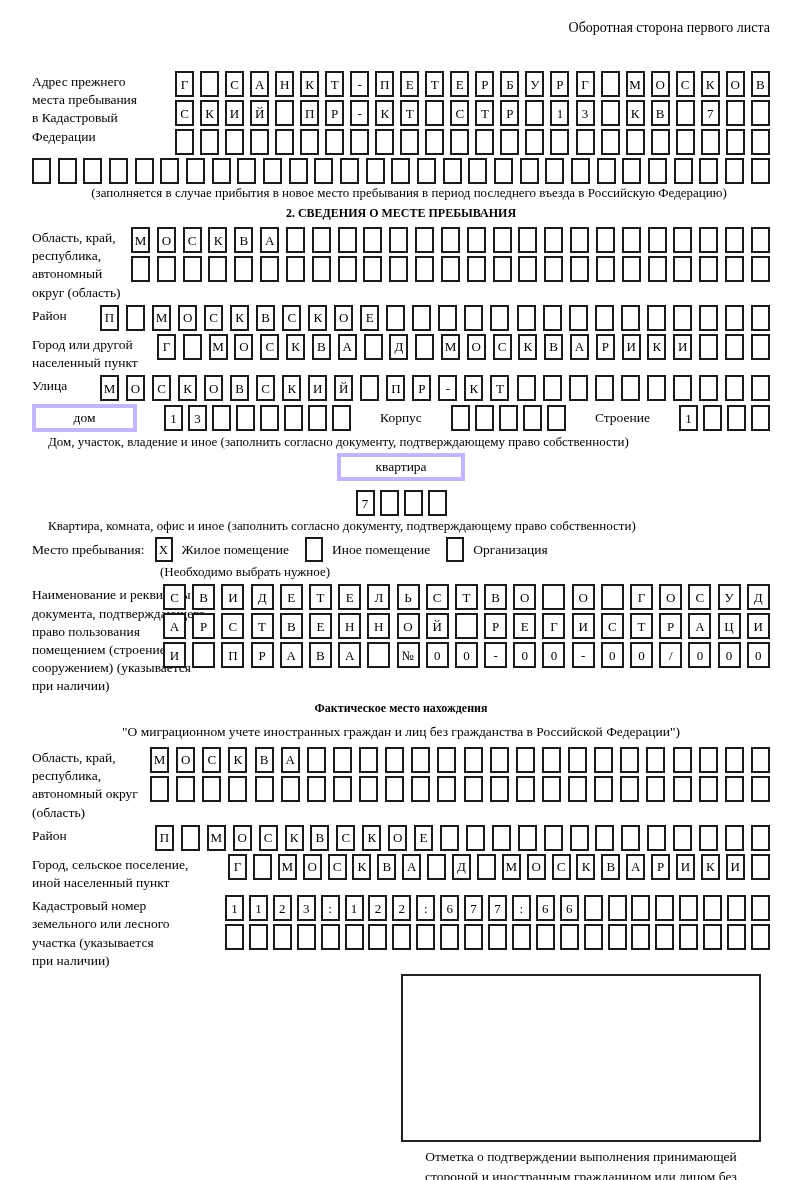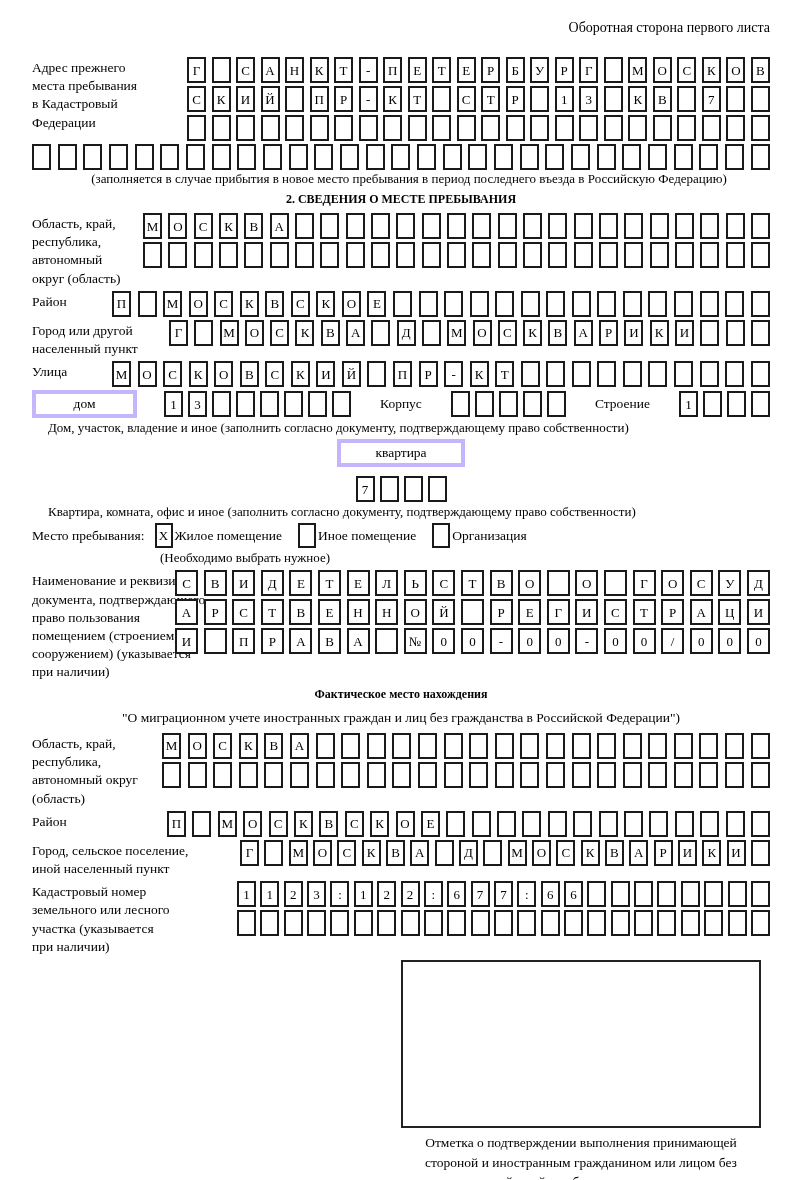--- a/index.html
+++ b/index.html
@@ -1,42 +1,42 @@
 <!DOCTYPE html>
 <html><head>
 <meta charset="utf-8">
 <style>
   html,body{margin:0;padding:0;background:#fff;}
   .page{
     position:relative;width:800px;height:1180px;box-sizing:border-box;
     padding:20px 30px 0 32px;overflow:hidden;background:#fff;color:#000;
     font-family:"Liberation Serif","DejaVu Serif",serif;font-size:13.5px;
   }
-  .header-note{text-align:right;font-size:14px;margin-bottom:21px;}
+  .header-note{text-align:right;font-size:14px;margin-bottom:35px;}
   .sec-title{text-align:center;font-weight:bold;font-size:12px;margin:5px 0 6px 0;}
-  .field{display:flex;margin-bottom:3px;gap:12px;}
+  .field{display:flex;margin-bottom:3px;}
   .flabel{flex:none;line-height:1.35;padding-top:2px;}
   .rows{flex:1;display:flex;flex-direction:column;gap:3px;}
   .boxes{display:flex;justify-content:space-between;min-height:26px;}
   .boxes.compact{justify-content:flex-start;gap:5px;flex:none;}
   .cell{
     flex:none;box-sizing:border-box;width:19px;height:26px;border:2px solid #1a1a1a;
     display:flex;align-items:center;justify-content:center;
     font-size:13px;line-height:1;background:#fff;
   }
   .wide-cells .cell{width:23px;}
   .caption{font-size:13px;margin:1px 0 3px 16px;}
   .caption.center{text-align:center;}
   .wbox{box-sizing:border-box;border:4px solid #c4b5fd;height:28px;display:flex;align-items:center;justify-content:center;flex:none;}
   .house-row{display:flex;align-items:center;justify-content:space-between;margin-bottom:2px;}
   .apt-row{display:flex;align-items:center;gap:9px;margin-bottom:2px;flex-direction:column;}
   .inline-lbl{flex:none;padding:0 2px;}
   .stay-row{display:flex;align-items:center;margin:2px 0 2px 0;}
   .checkbox{flex:none;box-sizing:border-box;width:18px;height:25px;border:2px solid #1a1a1a;display:flex;align-items:center;justify-content:center;font-size:13px;}
-  .stay-row .opt-label{margin:0 16px 0 2px;}
+  .stay-row .opt-label{margin:0 16px 0 9px;}
   .stay-row .lead{margin-right:10px;}
   .hint{font-size:13px;margin:0 0 4px 128px;}
   .fact-caption{text-align:center;font-size:13.5px;line-height:1.5;margin-bottom:5px;}
   .lline{white-space:nowrap;}
   
   .w-prev{width:143px;}
   .w-obl{width:99px;}
   .w-ray{width:68px;}
   .w-city{width:125px;}
   .w-str{width:68px;}

